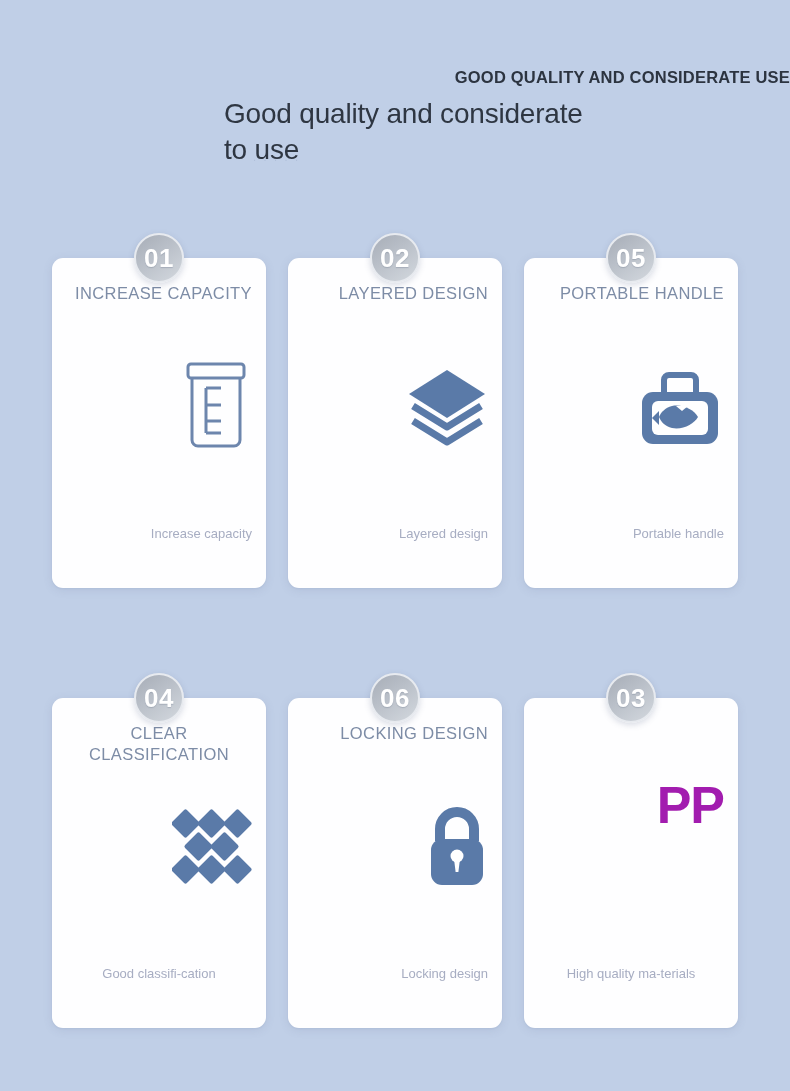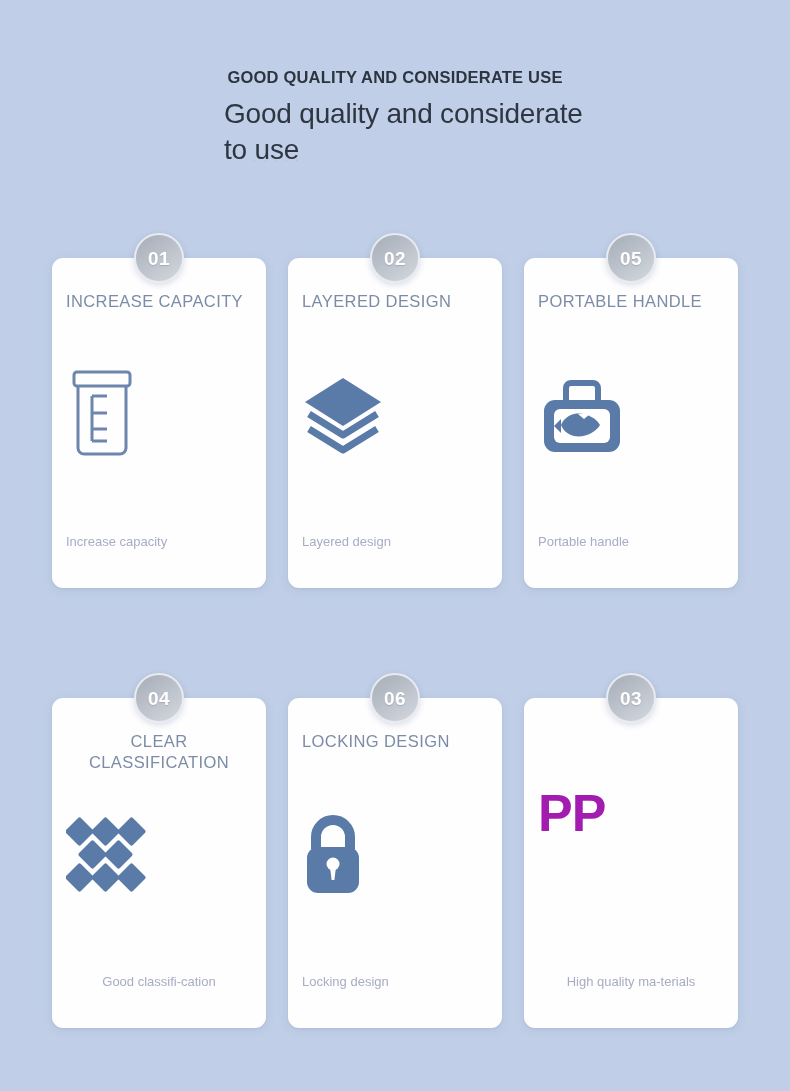--- a/index.html
+++ b/index.html
@@ -27,20 +27,21 @@
     padding-top: 68px;
     text-align: center;
   }
 
   .eyebrow {
     font-size: 16.5px;
     font-weight: 600;
     letter-spacing: 0.2px;
     color: #2c3440;
     line-height: 1.2;
+    text-align: right;
   }
 
   .headline-wrap {
     width: 420px;
     margin: 8px auto 0;
     text-align: left;
     position: relative;
   }
 
   .headline {
@@ -106,38 +107,38 @@
     background: linear-gradient(145deg, #a7adb7 0%, #b9bfc8 42%, #d3d8de 100%);
     border: 2px solid #e7eaef;
     box-shadow: 0 2px 6px rgba(80, 96, 130, 0.22);
     display: flex;
     align-items: center;
     justify-content: center;
     z-index: 3;
   }
 
   .badge-num {
-    font-size: 19px;
+    font-size: 26px;
     font-weight: 700;
     color: #ffffff;
     letter-spacing: 0.5px;
     line-height: 1;
     text-shadow: 0 1px 1px rgba(110, 120, 140, 0.35);
   }
 
   .card-inner {
     position: absolute;
     left: 0;
-    top: 8px;
+    top: 0;
     width: 100%;
     height: 100%;
     padding: 50px 14px 22px;
     display: flex;
     flex-direction: column;
-    align-items: flex-start;
+    align-items: flex-end;
   }
 
   .card-title {
     font-size: 16.5px;
     font-weight: 300;
     color: #7d8ca6;
     letter-spacing: 0.4px;
     text-align: center;
     line-height: 1.27;
     min-height: 42px;

